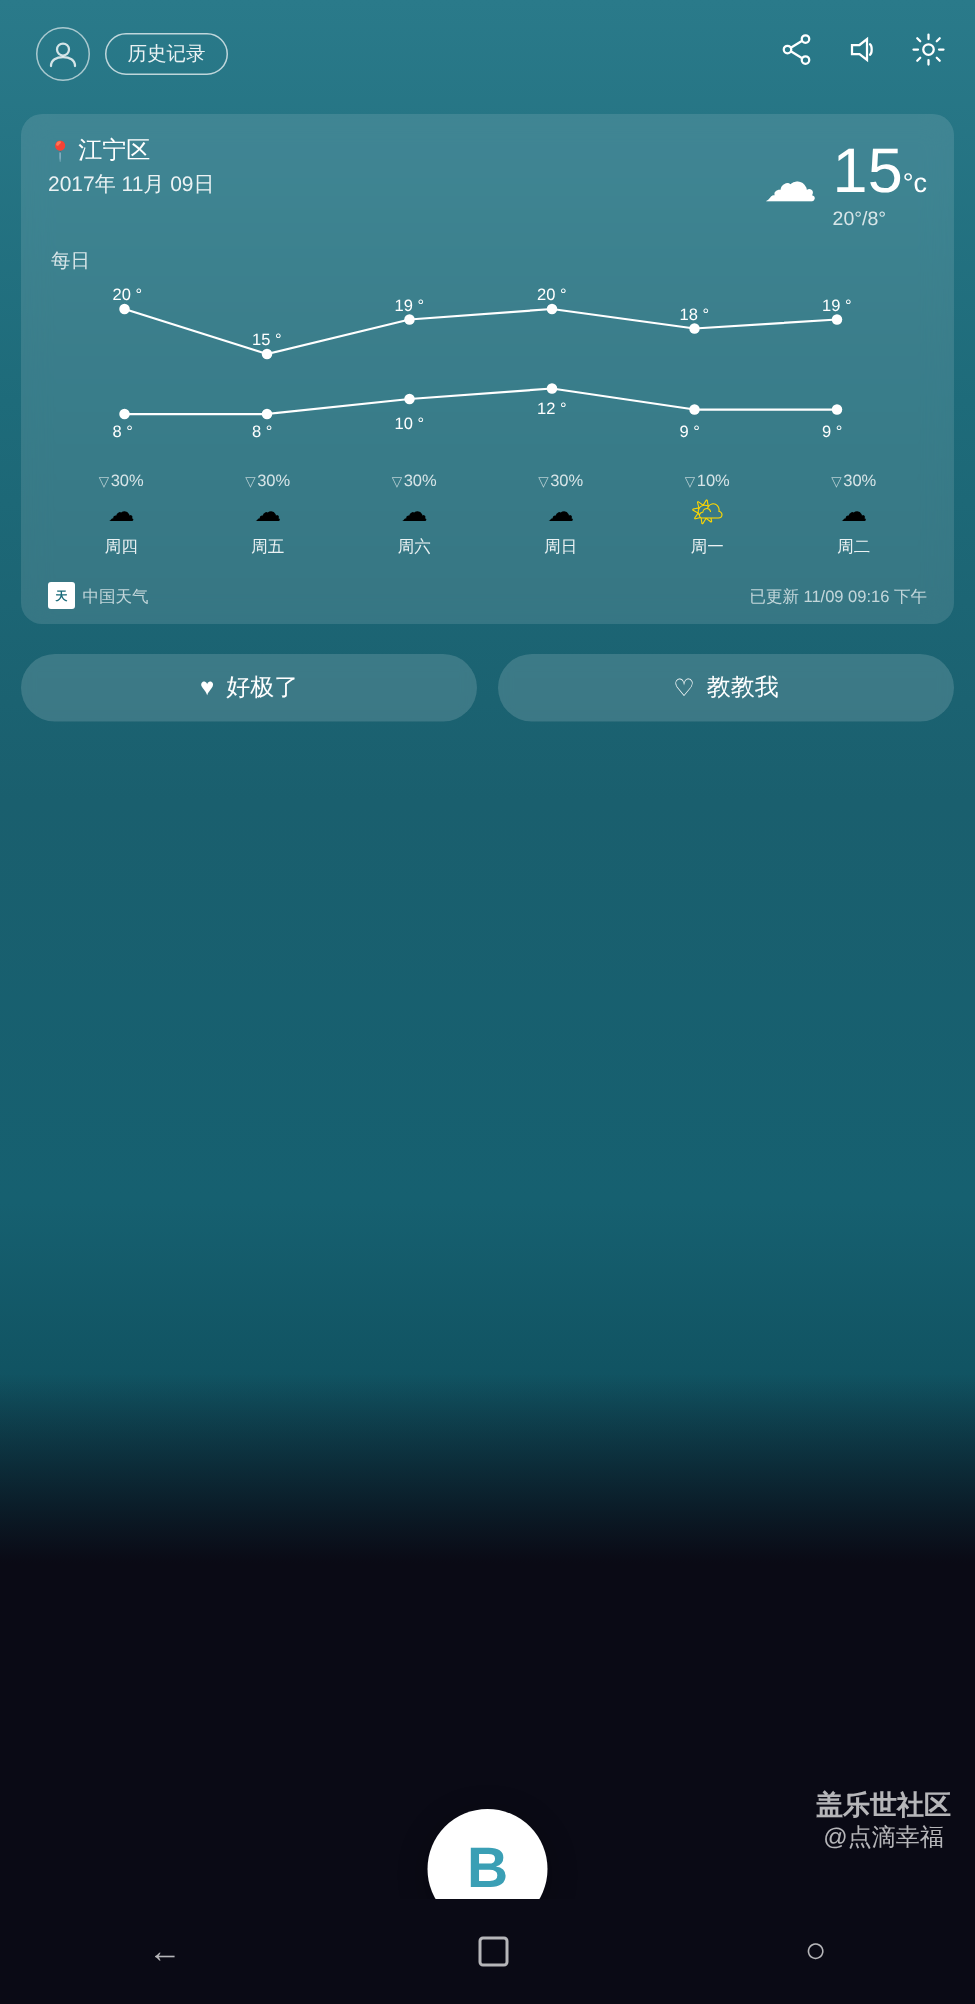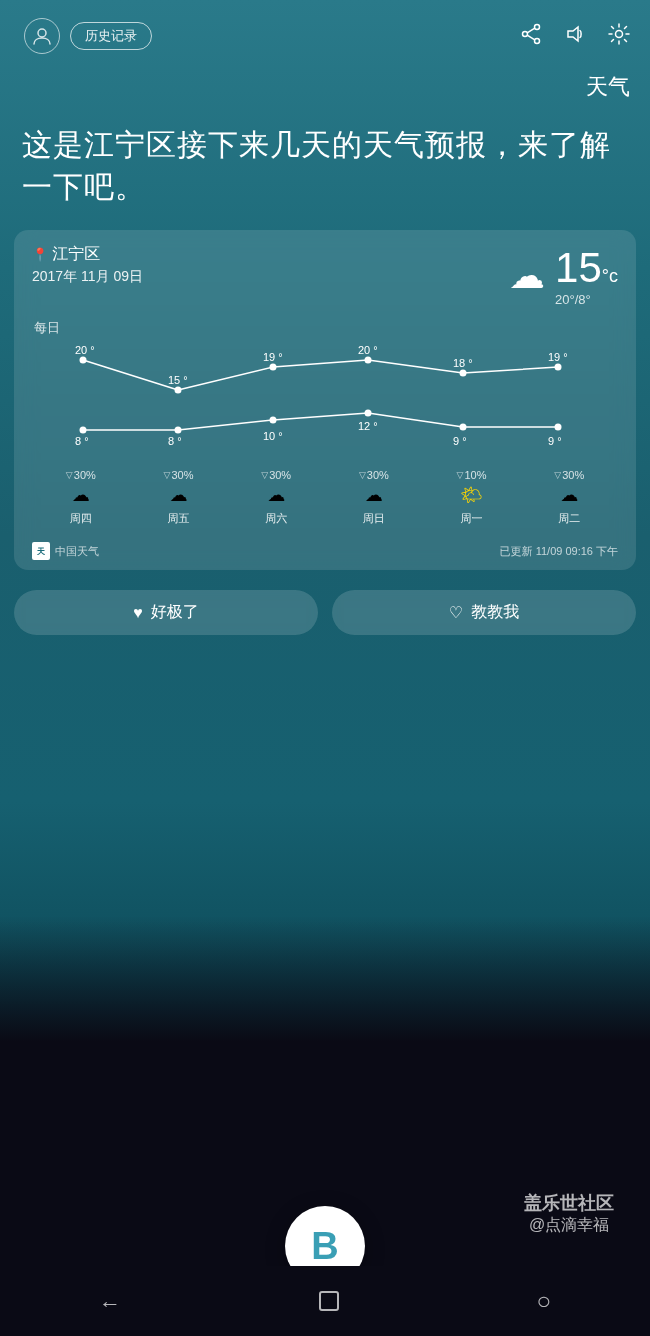--- a/index.html
+++ b/index.html
@@ -291,21 +291,21 @@
 
     .bixby-b {
       font-size: 38px;
       font-weight: bold;
       color: #3a9fb5;
     }
 
     .watermark {
       position: absolute;
       bottom: 100px;
-      right: 36px;
+      right: 16px;
       text-align: right;
       color: rgba(255,255,255,0.7);
     }
 
     .watermark-main {
       font-size: 18px;
       font-weight: bold;
     }
 
     .watermark-sub {
@@ -380,26 +380,22 @@
       <span class="top-icon">
         <svg width="22" height="22" viewBox="0 0 22 22" fill="none">
           <circle cx="11" cy="11" r="3.5" stroke="white" stroke-width="1.5"></circle>
           <path d="M11 1v3M11 18v3M1 11h3M18 11h3M3.5 3.5l2 2M16.5 16.5l2 2M3.5 18.5l2-2M16.5 5.5l2-2" stroke="white" stroke-width="1.5" stroke-linecap="round"></path>
         </svg>
       </span>
     </div>
   </div>
 
   <div class="title-area">
-    <div class="title-main">天气</div>
   </div>
 
-  <div class="main-message">
-    <div class="main-message-text">这是江宁区接下来几天的天气预报，来了解一下吧。</div>
-  </div>
 
   <div class="weather-card">
     <div class="weather-header">
       <div class="location-info">
         <div class="location-name">
           <span style="color:#ff9999;font-size:13px;">📍</span>
           <span>江宁区</span>
         </div>
         <div class="location-date">2017年 11月 09日</div>
       </div>

